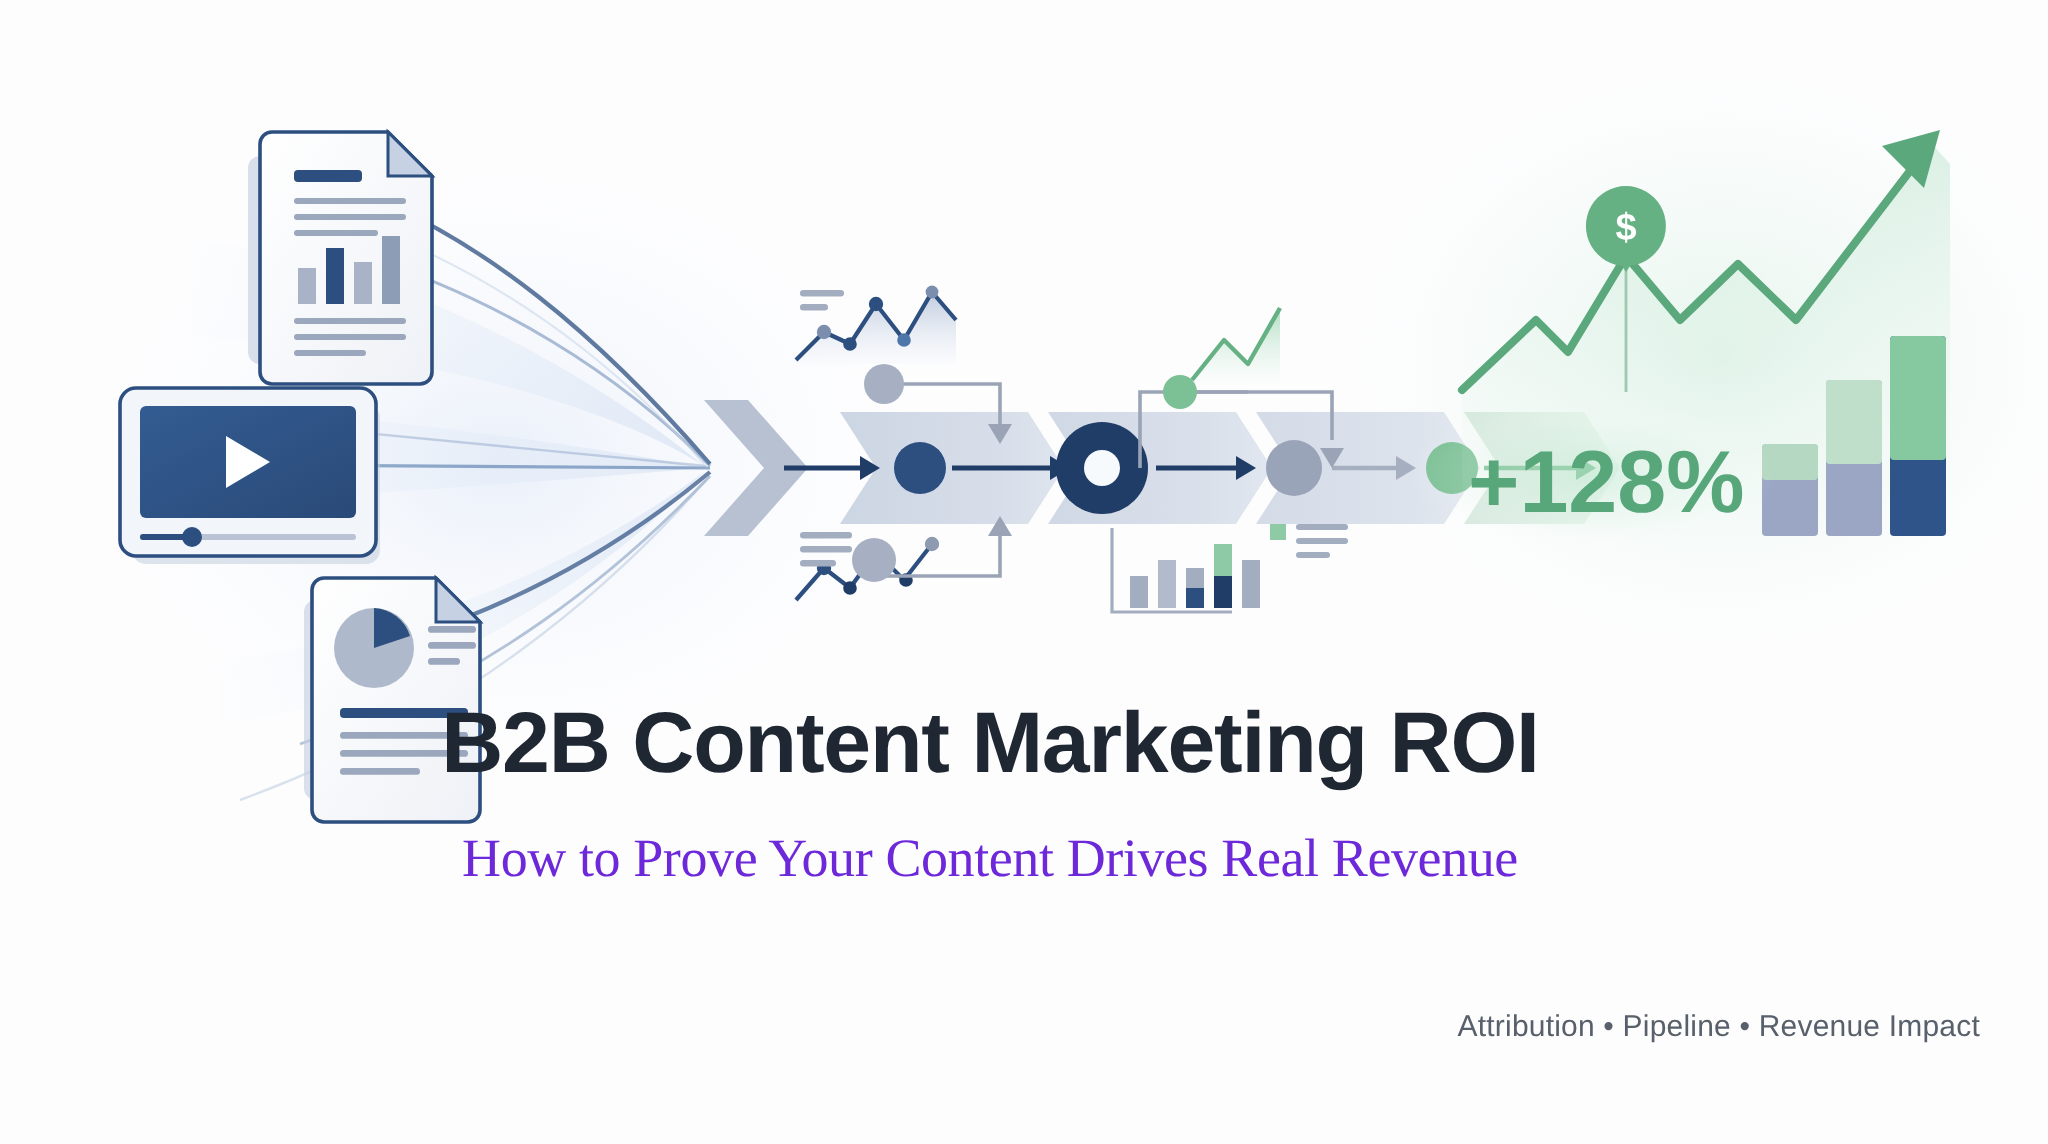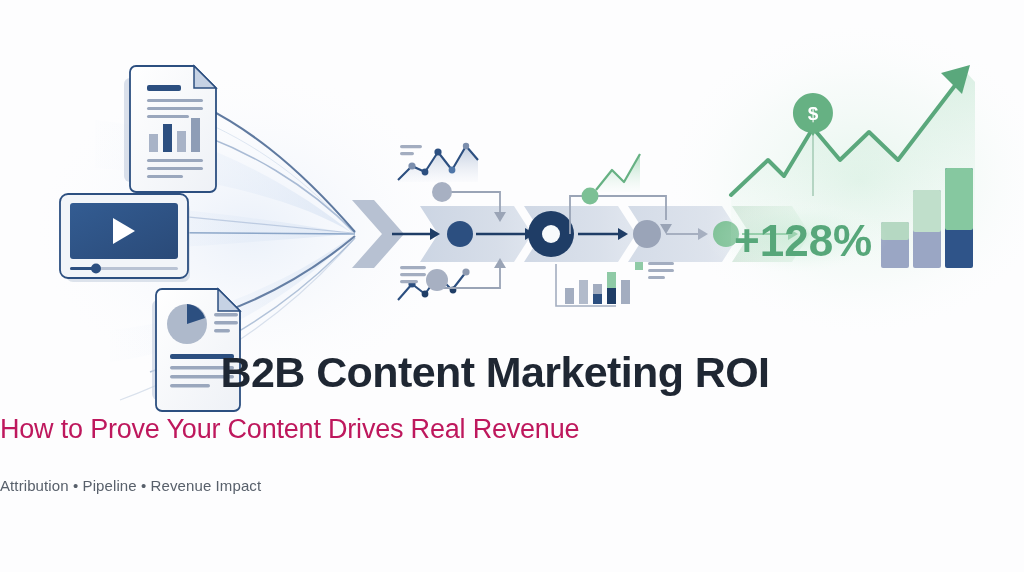--- a/index.html
+++ b/index.html
@@ -43,33 +43,33 @@
     font-weight: bold;
     letter-spacing: -0.6px;
     color: #1f2733;
     font-family: "Liberation Sans", sans-serif;
   }
   #subtitle {
     position: absolute;
     left: 0;
     top: 414px;
     width: 990px;
-    text-align: left;
+    text-align: center;
     font-size: 27px;
     font-weight: normal;
     letter-spacing: -0.2px;
-    color: #be185d;
-    font-family: Liberation Sans, sans-serif;
+    color: #6d28d9;
+    font-family: Liberation Serif, serif;
   }
   #footnote {
     position: absolute;
     left: 0;
-    top: 477px;
+    top: 505px;
     width: 990px;
-    text-align: left;
+    text-align: right;
     font-size: 15px;
     color: #58606b;
     letter-spacing: 0.1px;
     font-family: "Liberation Sans", sans-serif;
   }
 </style>
 </head>
 <body>
 
 <div id="canvas">

